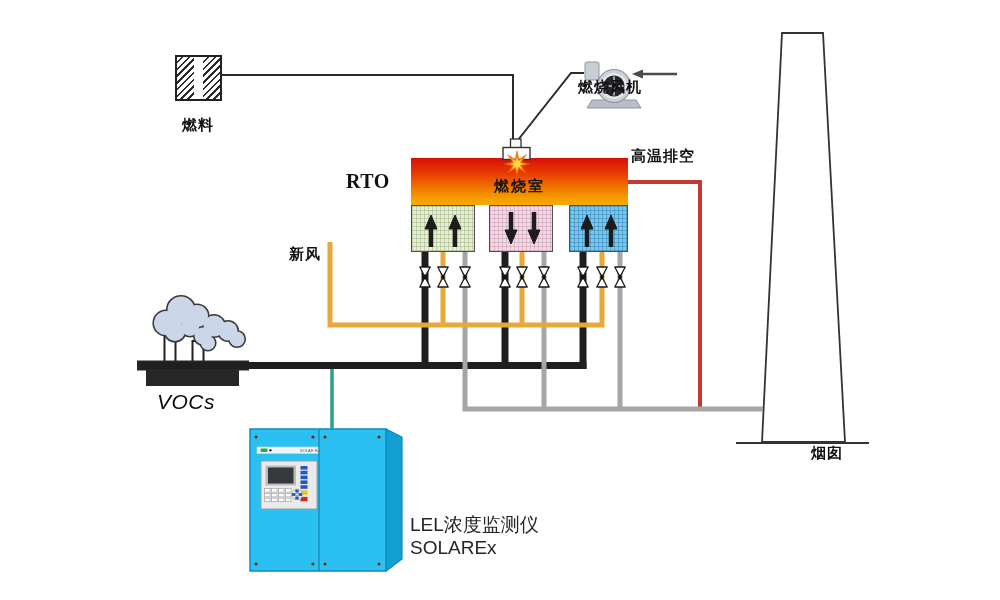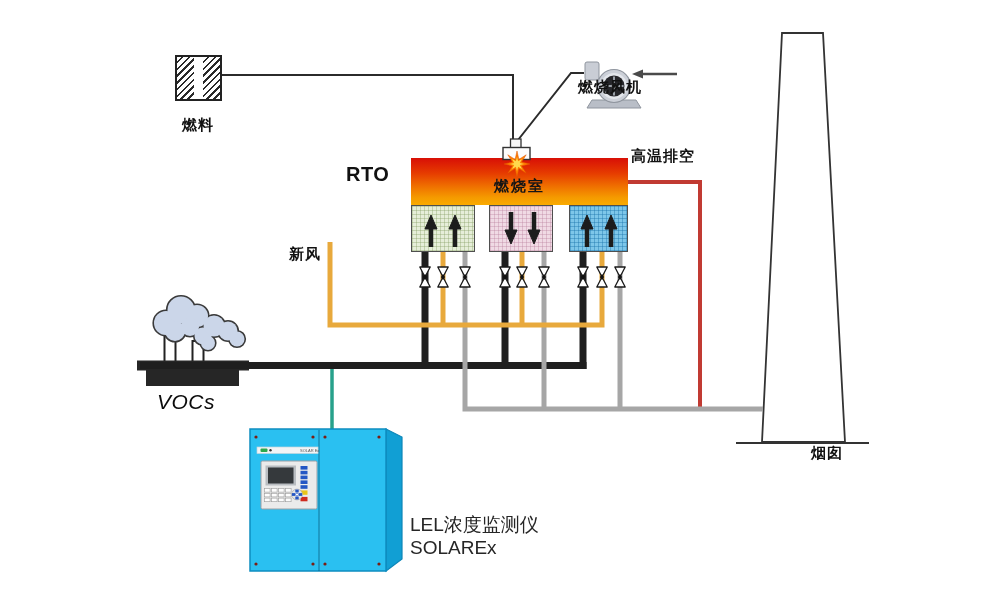--- a/index.html
+++ b/index.html
@@ -248,21 +248,21 @@
       <rect x="503" y="147.5" width="27" height="12" fill="#fdfdfd" stroke="#333" stroke-width="1.4"></rect>
     </g>
     <g>
       <polygon fill="#ff7f00" stroke="#e05500" stroke-width=".5" points="517,151 518.9,159.4 526.2,154.8 521.6,162.1 530,164 521.6,165.9 526.2,173.2 518.9,168.6 517,177 515.1,168.6 507.8,173.2 512.4,165.9 504,164 512.4,162.1 507.8,154.8 515.1,159.4"></polygon>
       <polygon fill="#ffd84d" points="517,157 518.1,161.2 522,159 519.8,162.9 524,164 519.8,165.1 522,169 518.1,166.8 517,171 515.9,166.8 512,169 514.2,165.1 510,164 514.2,162.9 512,159 515.9,161.2"></polygon>
     </g>
   </svg>
 
   <div class="lbl cjk" style="left:182px;top:116px;">燃料</div>
   <div class="lbl cjk" style="left:578px;top:31px;margin-top:47px;">燃烧风机</div>
-  <div class="lbl lbl-rto" style="left:346px;top:163px;">RTO</div>
+  <div class="lbl lbl-rto" style="left:346px;top:170px;font-family:Liberation Serif, serif;">RTO</div>
   <div class="lbl cjk" style="left:631px;top:147px;">高温排空</div>
   <div class="lbl cjk" style="left:289px;top:245px;">新风</div>
   <div class="lbl lbl-vocs" style="left:157px;top:390px;font-style:italic;">VOCs</div>
   <div class="lbl cjk" style="left:811px;top:444px;">烟囱</div>
   <div class="lbl lbl-monitor" style="left:410px;top:513px;">
     <div>LEL浓度监测仪</div>
     <div>SOLAREx</div>
   </div>
 
 </div>

